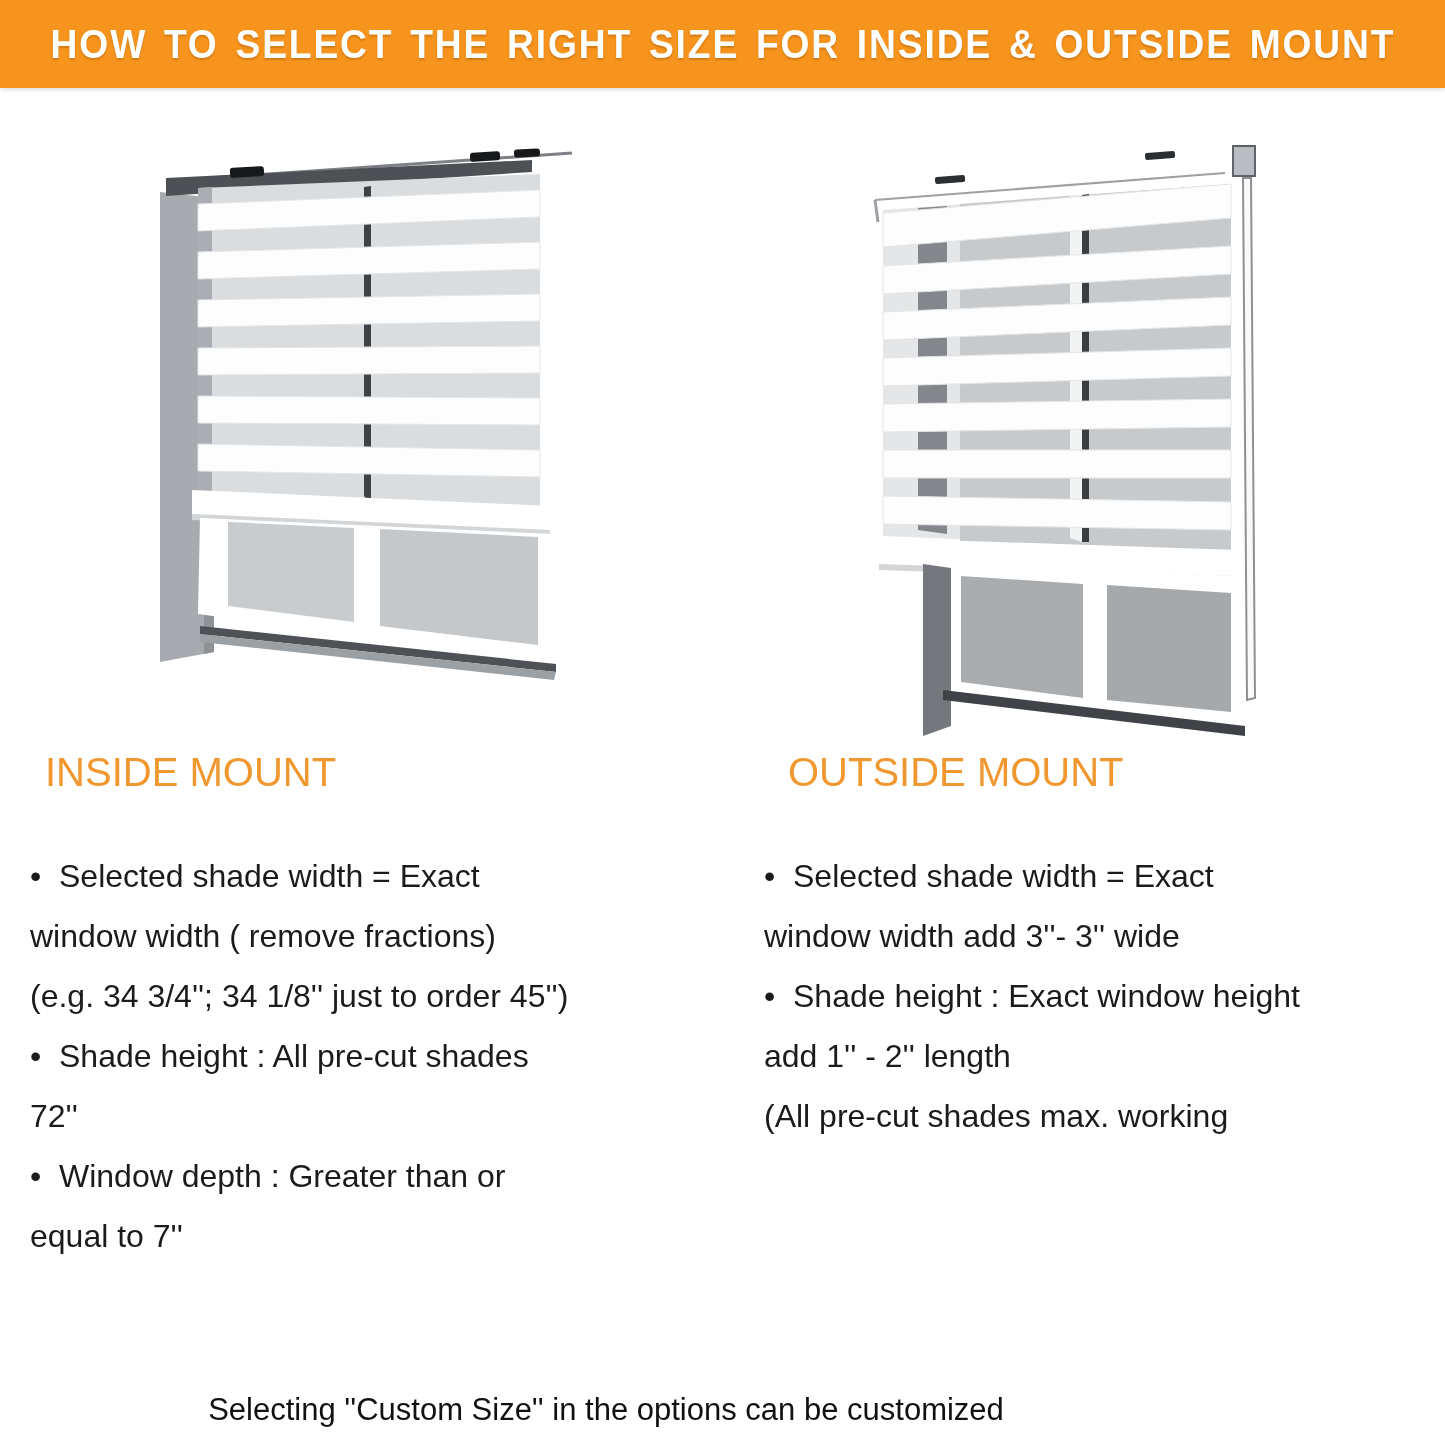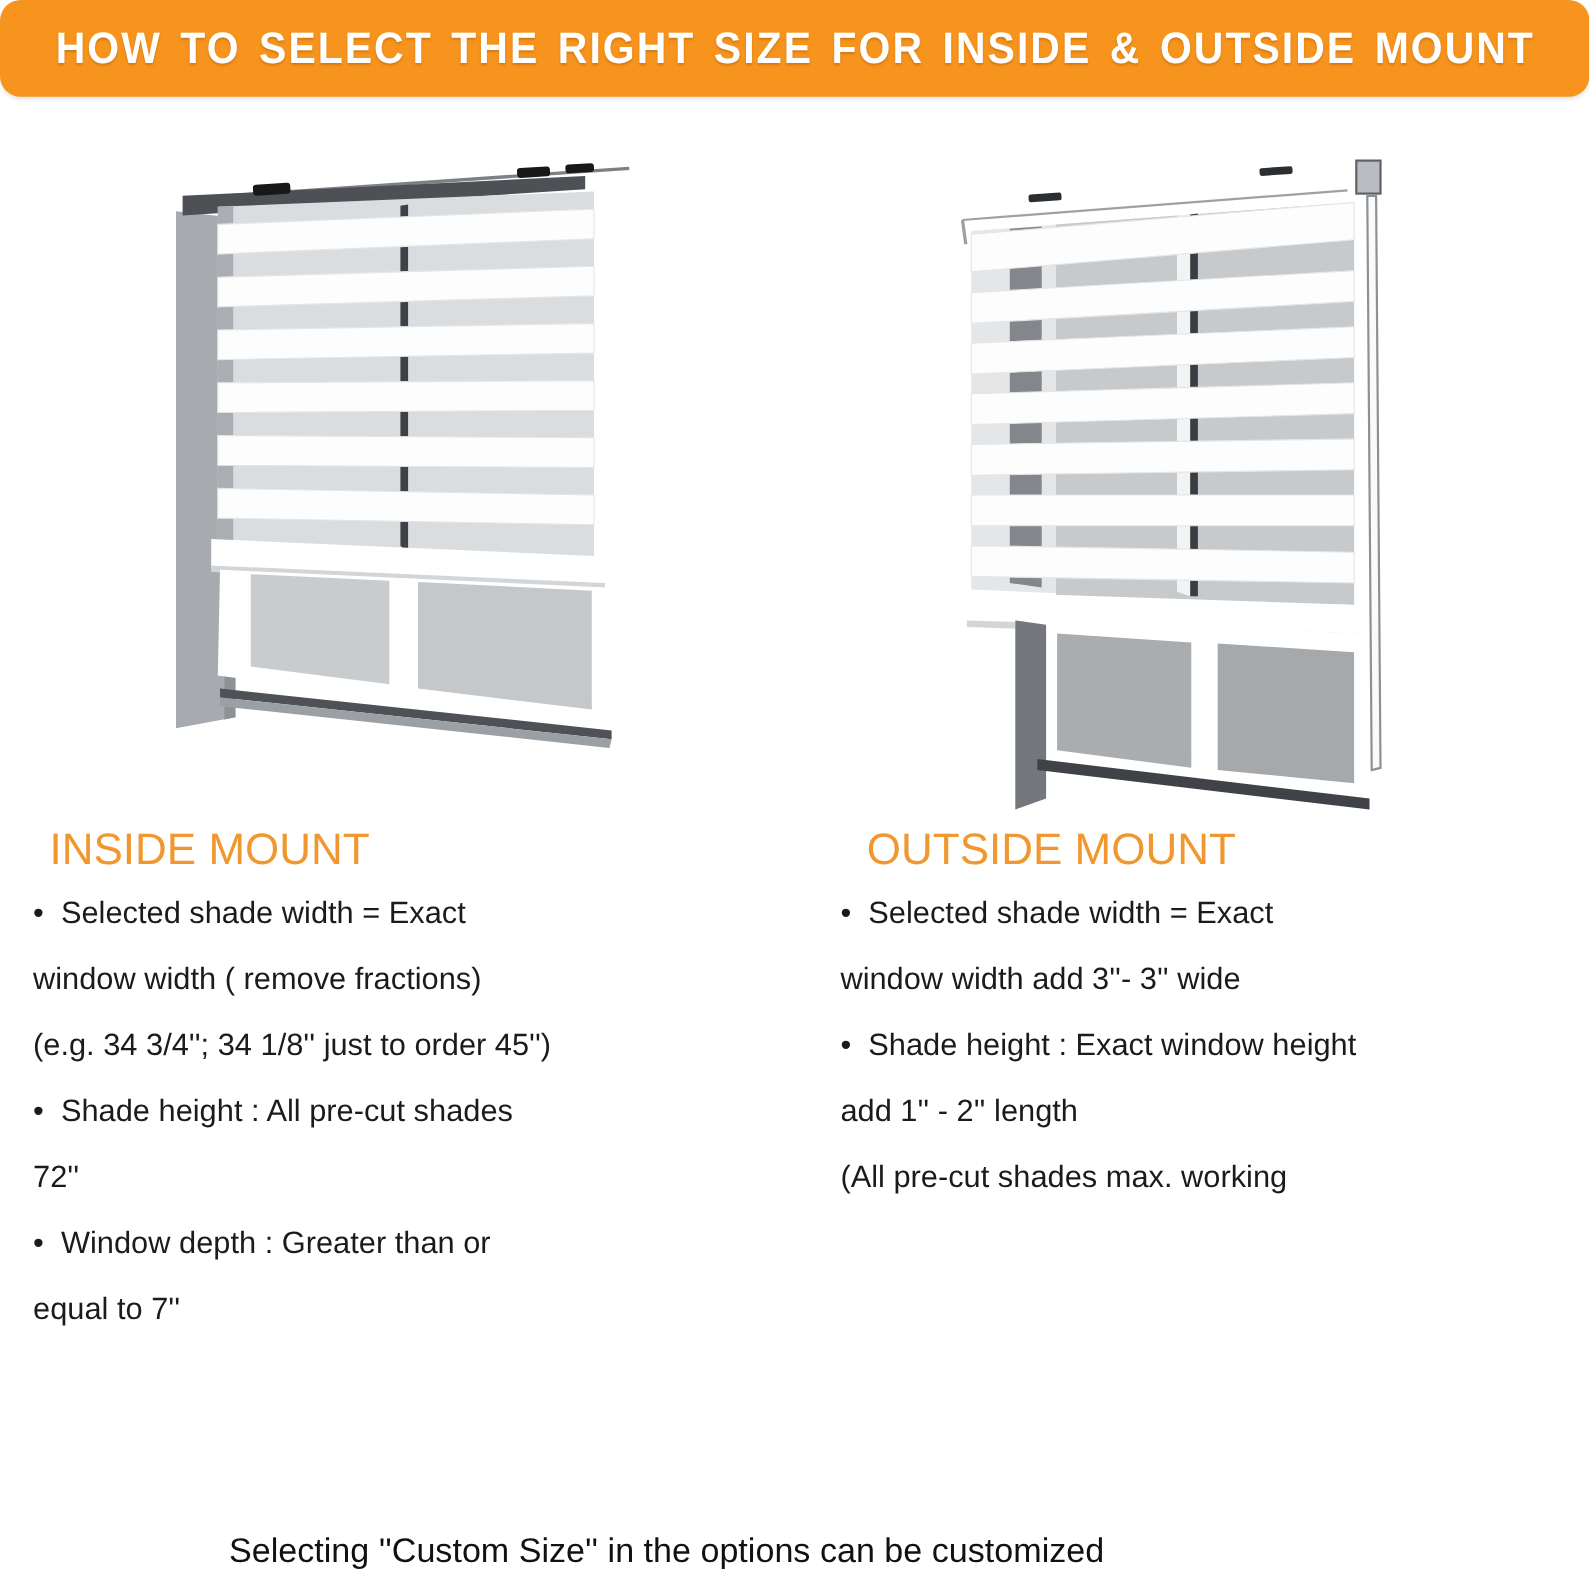--- a/index.html
+++ b/index.html
@@ -14,21 +14,20 @@
     background:#ffffff;
     overflow:hidden;
     font-family:"Liberation Sans", sans-serif;
   }
   
   .banner{
     position:absolute;left:0;top:0;width:1445px;height:88px;
     background:var(--accent-orange);
     display:flex;align-items:center;justify-content:center;
     box-shadow:0 2px 4px rgba(0,0,0,0.12);
-    border-radius:19px;
   }
   .banner h1{
     margin:0;
     color:#ffffff;
     font-size:40px;
     font-weight:bold;
     letter-spacing:2px;
     word-spacing:5px;
     white-space:nowrap;
     transform:scaleX(0.93);
@@ -46,23 +45,23 @@
     color:var(--heading-orange);
     font-size:40px;
     font-weight:normal;
     letter-spacing:0px;
     white-space:nowrap;
   }
   .col-heading.inside{left:45px;top:750px;}
   .col-heading.outside{left:788px;top:750px;}
   
   .col{
-    position:absolute;top:800px;
+    position:absolute;top:846px;
     color:var(--body-text);
-    font-size:28px;
+    font-size:32px;
   }
   .col.inside{left:30px;width:710px;}
   .col.outside{left:764px;width:670px;}
   .col p{
     margin:0;
     line-height:60px;
     white-space:pre;
   }
   
   .footer-note{

